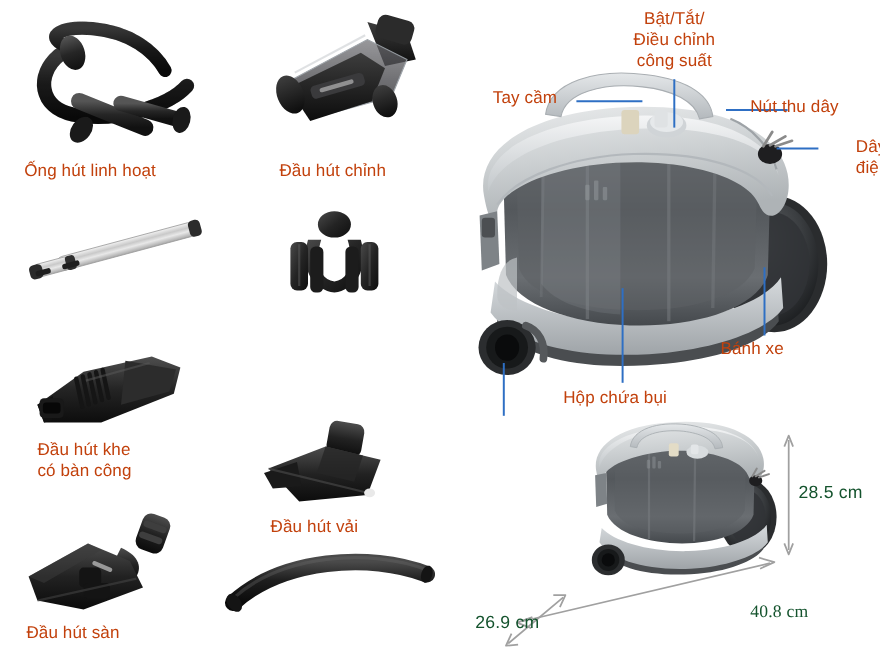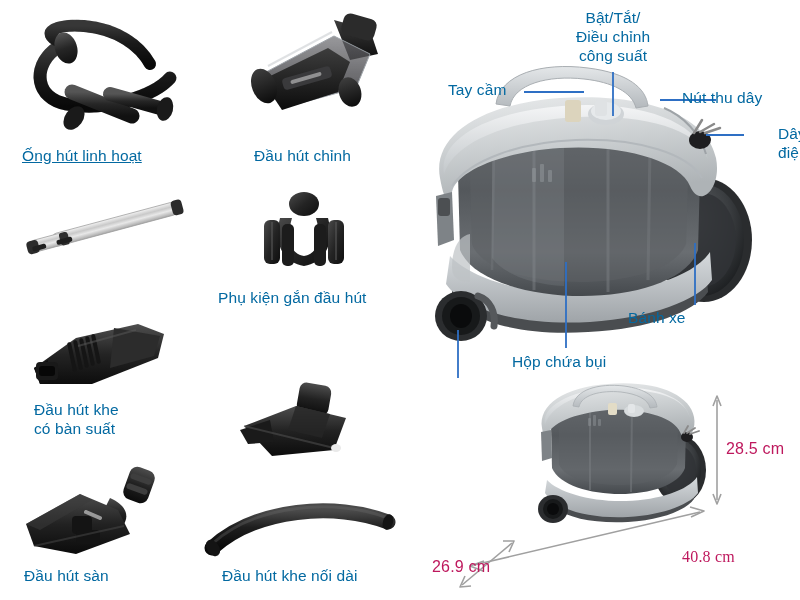--- a/index.html
+++ b/index.html
@@ -7,33 +7,33 @@
     width:800px;height:600px;
     background:#ffffff;
     font-family:"Liberation Sans", sans-serif;
     position:relative;
     overflow:hidden;
     color:#8c8c8c;
   }
   #stage{position:absolute;left:0;top:0;width:800px;height:600px;}
   .lbl{
     position:absolute;
-    color:#0369a1;
+    color:#c2410c;
     font-size:15.5px;
     line-height:19px;
     white-space:pre-line;
     letter-spacing:.1px;
   }
   .lbl.ctr{text-align:center;}
   .acc{position:absolute;}
   .acc svg{display:block;}
   svg{overflow:visible;}
   .dim{
     position:absolute;
-    color:#be185d;
+    color:#14532d;
     font-size:16px;
     letter-spacing:.2px;
   }
 </style>
 </head>
 <body>
 
 <div id="stage">
 
   <div class="acc" style="left:14px;top:12px;">
@@ -54,21 +54,21 @@
       <path d="M40 38 C18 56 22 86 52 92 C92 100 140 84 156 66" fill="none" stroke="#000" stroke-width="13" stroke-linecap="round" opacity=".25" stroke-dasharray="2 4"></path>
       <path d="M46 30 C24 20 44 12 70 14 C104 17 126 34 136 52" fill="none" stroke="url(#hoseG)" stroke-width="12" stroke-linecap="round"></path>
       <path d="M46 30 C24 20 44 12 70 14 C104 17 126 34 136 52" fill="none" stroke="#000" stroke-width="12" stroke-linecap="round" opacity=".25" stroke-dasharray="2 4"></path>
       <ellipse cx="52" cy="36" rx="11" ry="16" fill="url(#cuffG)" transform="rotate(-18 52 36)"></ellipse>
       <path d="M58 80 L98 96 L118 104" stroke="url(#cuffG)" stroke-width="15" fill="none" stroke-linecap="round"></path>
       <path d="M96 82 L146 96" stroke="url(#cuffG)" stroke-width="14" fill="none" stroke-linecap="round"></path>
       <ellipse cx="60" cy="106" rx="9" ry="13" fill="#1a1a1a" transform="rotate(36 60 106)"></ellipse>
       <ellipse cx="151" cy="97" rx="8" ry="12" fill="#1a1a1a" transform="rotate(14 151 97)"></ellipse>
     </svg>
   </div>
-  <div class="lbl" style="left:22px;top:146px;width:170px;text-decoration:underline;">Ống hút linh hoạt</div>
+  <div class="lbl" style="left:22px;top:146px;width:170px;">Ống hút linh hoạt</div>
 
   <div class="acc" style="left:238px;top:14px;">
     <svg width="160" height="115" viewBox="0 0 160 115">
       <defs>
         <linearGradient id="clrG" x1="0" y1="0" x2="0" y2="1">
           <stop offset="0" stop-color="#6e6e72" stop-opacity=".75"></stop>
           <stop offset="1" stop-color="#2a2a2e" stop-opacity=".9"></stop>
         </linearGradient>
         <linearGradient id="blkG" x1="0" y1="0" x2="0" y2="1">
           <stop offset="0" stop-color="#3d3d3d"></stop>
@@ -122,21 +122,20 @@
       <ellipse cx="52" cy="14" rx="15" ry="12" fill="url(#clipG)"></ellipse>
       <path d="M28 28 C22 50 28 72 52 76 C76 72 82 50 76 28 L64 28 C70 48 66 64 52 66 C38 64 34 48 40 28 Z" fill="url(#clipG)"></path>
       <rect x="12" y="30" width="16" height="44" rx="6" fill="url(#clipG)"></rect>
       <rect x="30" y="34" width="12" height="42" rx="5" fill="#1c1c1c"></rect>
       <rect x="62" y="34" width="12" height="42" rx="5" fill="#1c1c1c"></rect>
       <rect x="76" y="30" width="16" height="44" rx="6" fill="url(#clipG)"></rect>
       <path d="M20 32 L20 70" stroke="#5d5d5d" stroke-width="2" opacity=".5"></path>
       <path d="M84 32 L84 70" stroke="#5d5d5d" stroke-width="2" opacity=".5"></path>
     </svg>
   </div>
-  <div class="lbl" style="left:218px;top:288px;width:200px;">Phụ kiện gắn đầu hút</div>
 
   <div class="acc" style="left:18px;top:312px;">
     <svg width="160" height="85" viewBox="0 0 160 85">
       <defs>
         <linearGradient id="crvG" x1="0" y1="0" x2="0" y2="1">
           <stop offset="0" stop-color="#4e4e4e"></stop>
             <stop offset=".5" stop-color="#242424"></stop>
             <stop offset="1" stop-color="#0d0d0d"></stop>
         </linearGradient>
       </defs>
@@ -149,39 +148,40 @@
         <rect x="58" y="28" width="4" height="30" rx="2" transform="rotate(-12 60 43)"></rect>
         <rect x="64" y="26" width="4" height="30" rx="2" transform="rotate(-12 66 41)"></rect>
         <rect x="70" y="24" width="4" height="30" rx="2" transform="rotate(-12 72 39)"></rect>
         <rect x="76" y="22" width="4" height="30" rx="2" transform="rotate(-12 78 37)"></rect>
       </g>
       <path d="M96 16 L142 24 L136 44 L92 56 Z" fill="#2c2c2c"></path>
       <path d="M60 34 L118 18" stroke="#5a5a5a" stroke-width="2" opacity=".5" fill="none"></path>
     </svg>
   </div>
   <div class="lbl" style="left:34px;top:400px;width:150px;">Đầu hút khe
-có bàn suất</div>
+có bàn công</div>
 
   <div class="acc" style="left:230px;top:378px;">
     <svg width="140" height="90" viewBox="0 0 140 90">
       <defs>
         <linearGradient id="uphG" x1="0" y1="0" x2="0" y2="1">
           <stop offset="0" stop-color="#4d4d4d"></stop>
             <stop offset=".5" stop-color="#222"></stop>
             <stop offset="1" stop-color="#0c0c0c"></stop>
         </linearGradient>
       </defs>
       <rect x="68" y="6" width="32" height="30" rx="7" fill="url(#uphG)" transform="rotate(10 84 21)"></rect>
       <path d="M14 48 L66 28 L116 40 L104 72 L42 78 Z" fill="url(#uphG)"></path>
       <path d="M10 52 L40 42 L44 64 L18 66 Z" fill="#1a1a1a"></path>
       <path d="M14 48 L104 70" stroke="#5d5d5d" stroke-width="2" opacity=".45" fill="none"></path>
       <ellipse cx="106" cy="70" rx="5" ry="4" fill="#e9e9e9"></ellipse>
       <path d="M66 28 L100 36 L92 60 L58 52 Z" fill="#262626" opacity=".8"></path>
     </svg>
   </div>
+  <div class="lbl" style="left:246px;top:470px;width:170px;">Đầu hút vải</div>
 
   <div class="acc" style="left:14px;top:460px;">
     <svg width="170" height="105" viewBox="0 0 170 105">
       <defs>
         <linearGradient id="flrG" x1="0" y1="0" x2="0" y2="1">
           <stop offset="0" stop-color="#4c4c4c"></stop>
             <stop offset=".5" stop-color="#222"></stop>
             <stop offset="1" stop-color="#0b0b0b"></stop>
         </linearGradient>
       </defs>
@@ -207,21 +207,20 @@
             <stop offset=".45" stop-color="#1e1e1e"></stop>
             <stop offset="1" stop-color="#0a0a0a"></stop>
         </linearGradient>
       </defs>
       <path d="M16 48 C60 8 140 2 192 22" fill="none" stroke="url(#lcrG)" stroke-width="15" stroke-linecap="round"></path>
       <path d="M16 48 C60 8 140 2 192 22" fill="none" stroke="#6a6a6a" stroke-width="3" stroke-linecap="round" opacity=".35" transform="translate(0,-4)"></path>
       <ellipse cx="17" cy="48" rx="6" ry="9" fill="#141414" transform="rotate(-35 17 48)"></ellipse>
       <ellipse cx="192" cy="22" rx="5" ry="8" fill="#141414" transform="rotate(18 192 22)"></ellipse>
     </svg>
   </div>
-  <div class="lbl" style="left:222px;top:566px;width:200px;">Đầu hút khe nối dài</div>
 
   <svg width="800" height="600" style="position:absolute;left:0;top:0;pointer-events:none;">
     <defs>
       <linearGradient id="bodyTop" x1="0" y1="0" x2="0.25" y2="1">
         <stop offset="0" stop-color="#e9ebec"></stop>
           <stop offset=".5" stop-color="#ccd0d2"></stop>
           <stop offset="1" stop-color="#aeb3b6"></stop>
       </linearGradient>
       <linearGradient id="bodyTop2" x1="0" y1="0" x2="0" y2="1">
         <stop offset="0" stop-color="#f4f5f6"></stop>
@@ -387,21 +386,21 @@
   <div class="lbl" style="left:448px;top:80px;">Tay cầm</div>
 
   <div class="lbl ctr" style="left:548px;top:8px;width:130px;">Bật/Tắt/
 Điều chỉnh
 công suất</div>
 
   <div class="lbl" style="left:682px;top:88px;">Nút thu dây</div>
 
   <div class="lbl" style="left:750px;top:124px;margin-left:28px;">Dây điện</div>
 
-  <div class="lbl" style="left:628px;top:308px;text-align:center;">Bánh xe</div>
+  <div class="lbl" style="left:655px;top:308px;text-align:center;">Bánh xe</div>
 
   <div class="lbl" style="left:512px;top:352px;">Hộp chứa bụi</div>
 
 
   <div class="dim" style="left:726px;top:440px;">28.5 cm</div>
   <div class="dim" style="left:682px;top:548px;font-family:Liberation Serif, serif;">40.8 cm</div>
   <div class="dim" style="left:432px;top:558px;">26.9 cm</div>
 
 </div>
 

